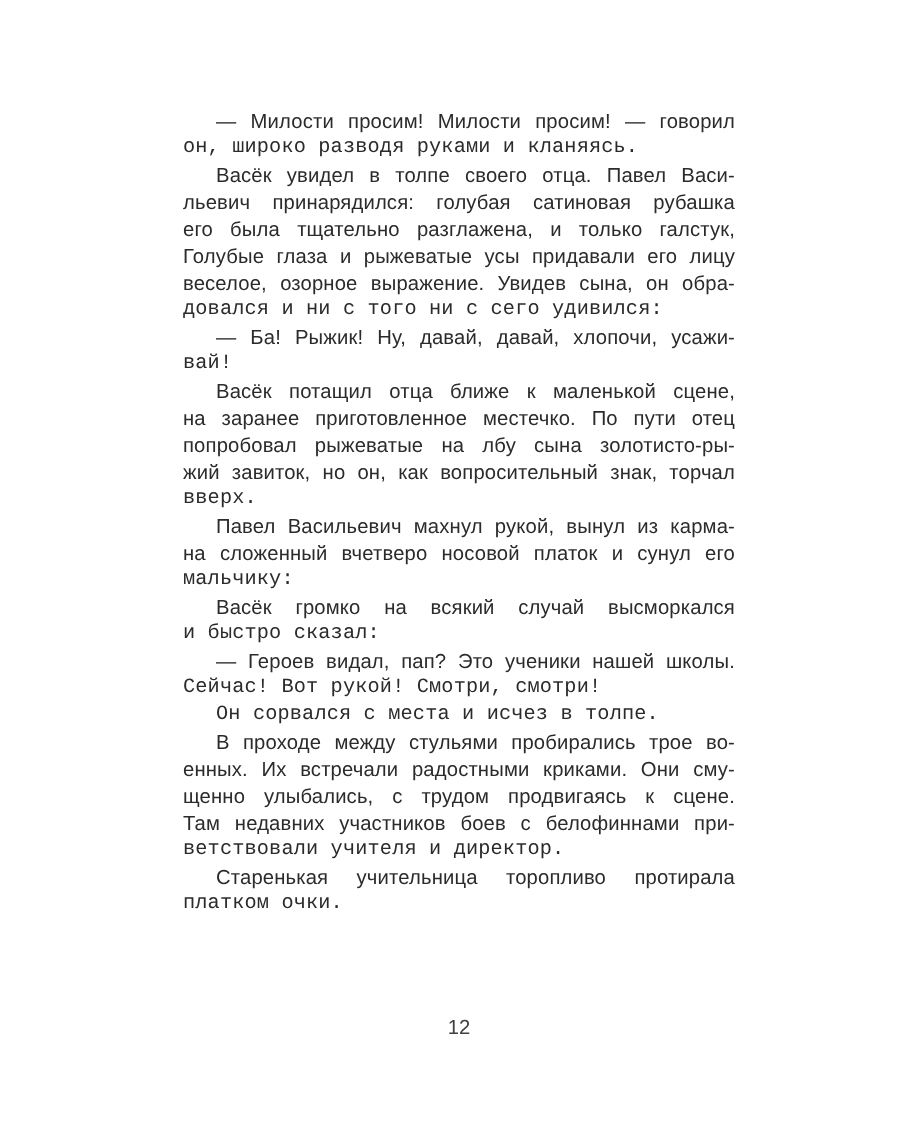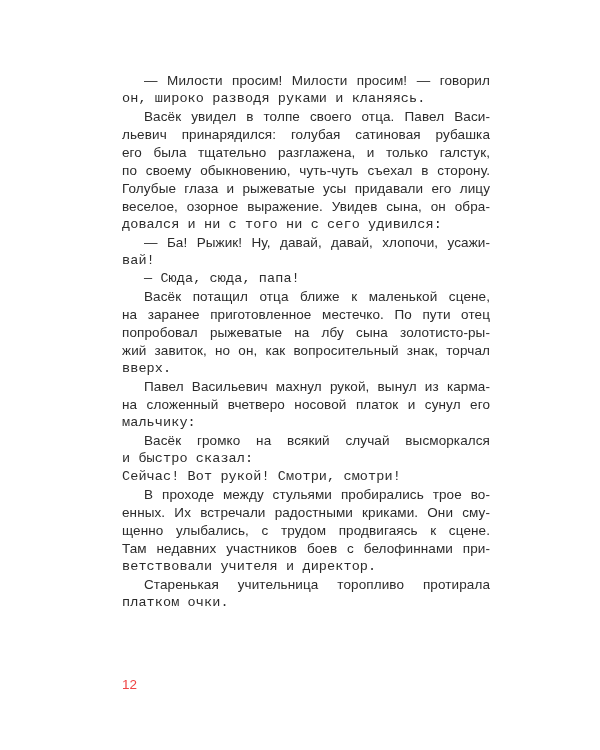--- a/index.html
+++ b/index.html
@@ -41,67 +41,67 @@
     text-align-last: left;
     font-family: Liberation Mono, monospace;
   }
   .page-number {
     position: absolute;
     left: 122px;
     top: 676px;
     width: 368px;
     font-size: 13.5px;
     line-height: 18px;
-    text-align: left;
-    color: #ef4444;
+    text-align: center;
+    color: #404040;
   }
 </style>
 </head>
 <body>
 
 <div class="page">
   <div class="text-block">
       <div class="paragraph">
         <div class="line first">— Милости просим! Милости просим! — говорил</div>
         <div class="line last">он, широко разводя руками и кланяясь.</div>
       </div>
       <div class="paragraph">
         <div class="line first">Васёк увидел в толпе своего отца. Павел Васи-</div>
         <div class="line">льевич принарядился: голубая сатиновая рубашка</div>
         <div class="line">его была тщательно разглажена, и только галстук,</div>
-        <div class="line">по своему обыкновению, чуть-чуть съехал в сторону.</div>
         <div class="line">Голубые глаза и рыжеватые усы придавали его лицу</div>
         <div class="line">веселое, озорное выражение. Увидев сына, он обра-</div>
         <div class="line last">довался и ни с того ни с сего удивился:</div>
       </div>
       <div class="paragraph">
         <div class="line first">— Ба! Рыжик! Ну, давай, давай, хлопочи, усажи-</div>
         <div class="line last">вай!</div>
-      </div>
-      <div class="paragraph">
-        <div class="line first last">— Сюда, сюда, папа!</div>
       </div>
       <div class="paragraph">
         <div class="line first">Васёк потащил отца ближе к маленькой сцене,</div>
         <div class="line">на заранее приготовленное местечко. По пути отец</div>
         <div class="line">попробовал рыжеватые на лбу сына золотисто-ры-</div>
         <div class="line">жий завиток, но он, как вопросительный знак, торчал</div>
         <div class="line last">вверх.</div>
       </div>
       <div class="paragraph">
         <div class="line first">Павел Васильевич махнул рукой, вынул из карма-</div>
         <div class="line">на сложенный вчетверо носовой платок и сунул его</div>
         <div class="line last">мальчику:</div>
       </div>
       <div class="paragraph">
         <div class="line first">Васёк громко на всякий случай высморкался</div>
         <div class="line last">и быстро сказал:</div>
       </div>
       <div class="paragraph">
+        <div class="line first">— Героев видал, пап? Это ученики нашей школы.</div>
         <div class="line last">Сейчас! Вот рукой! Смотри, смотри!</div>
+      </div>
+      <div class="paragraph">
+        <div class="line first last">Он сорвался с места и исчез в толпе.</div>
       </div>
       <div class="paragraph">
         <div class="line first">В проходе между стульями пробирались трое во-</div>
         <div class="line">енных. Их встречали радостными криками. Они сму-</div>
         <div class="line">щенно улыбались, с трудом продвигаясь к сцене.</div>
         <div class="line">Там недавних участников боев с белофиннами при-</div>
         <div class="line last">ветствовали учителя и директор.</div>
       </div>
       <div class="paragraph">
         <div class="line first">Старенькая учительница торопливо протирала</div>

